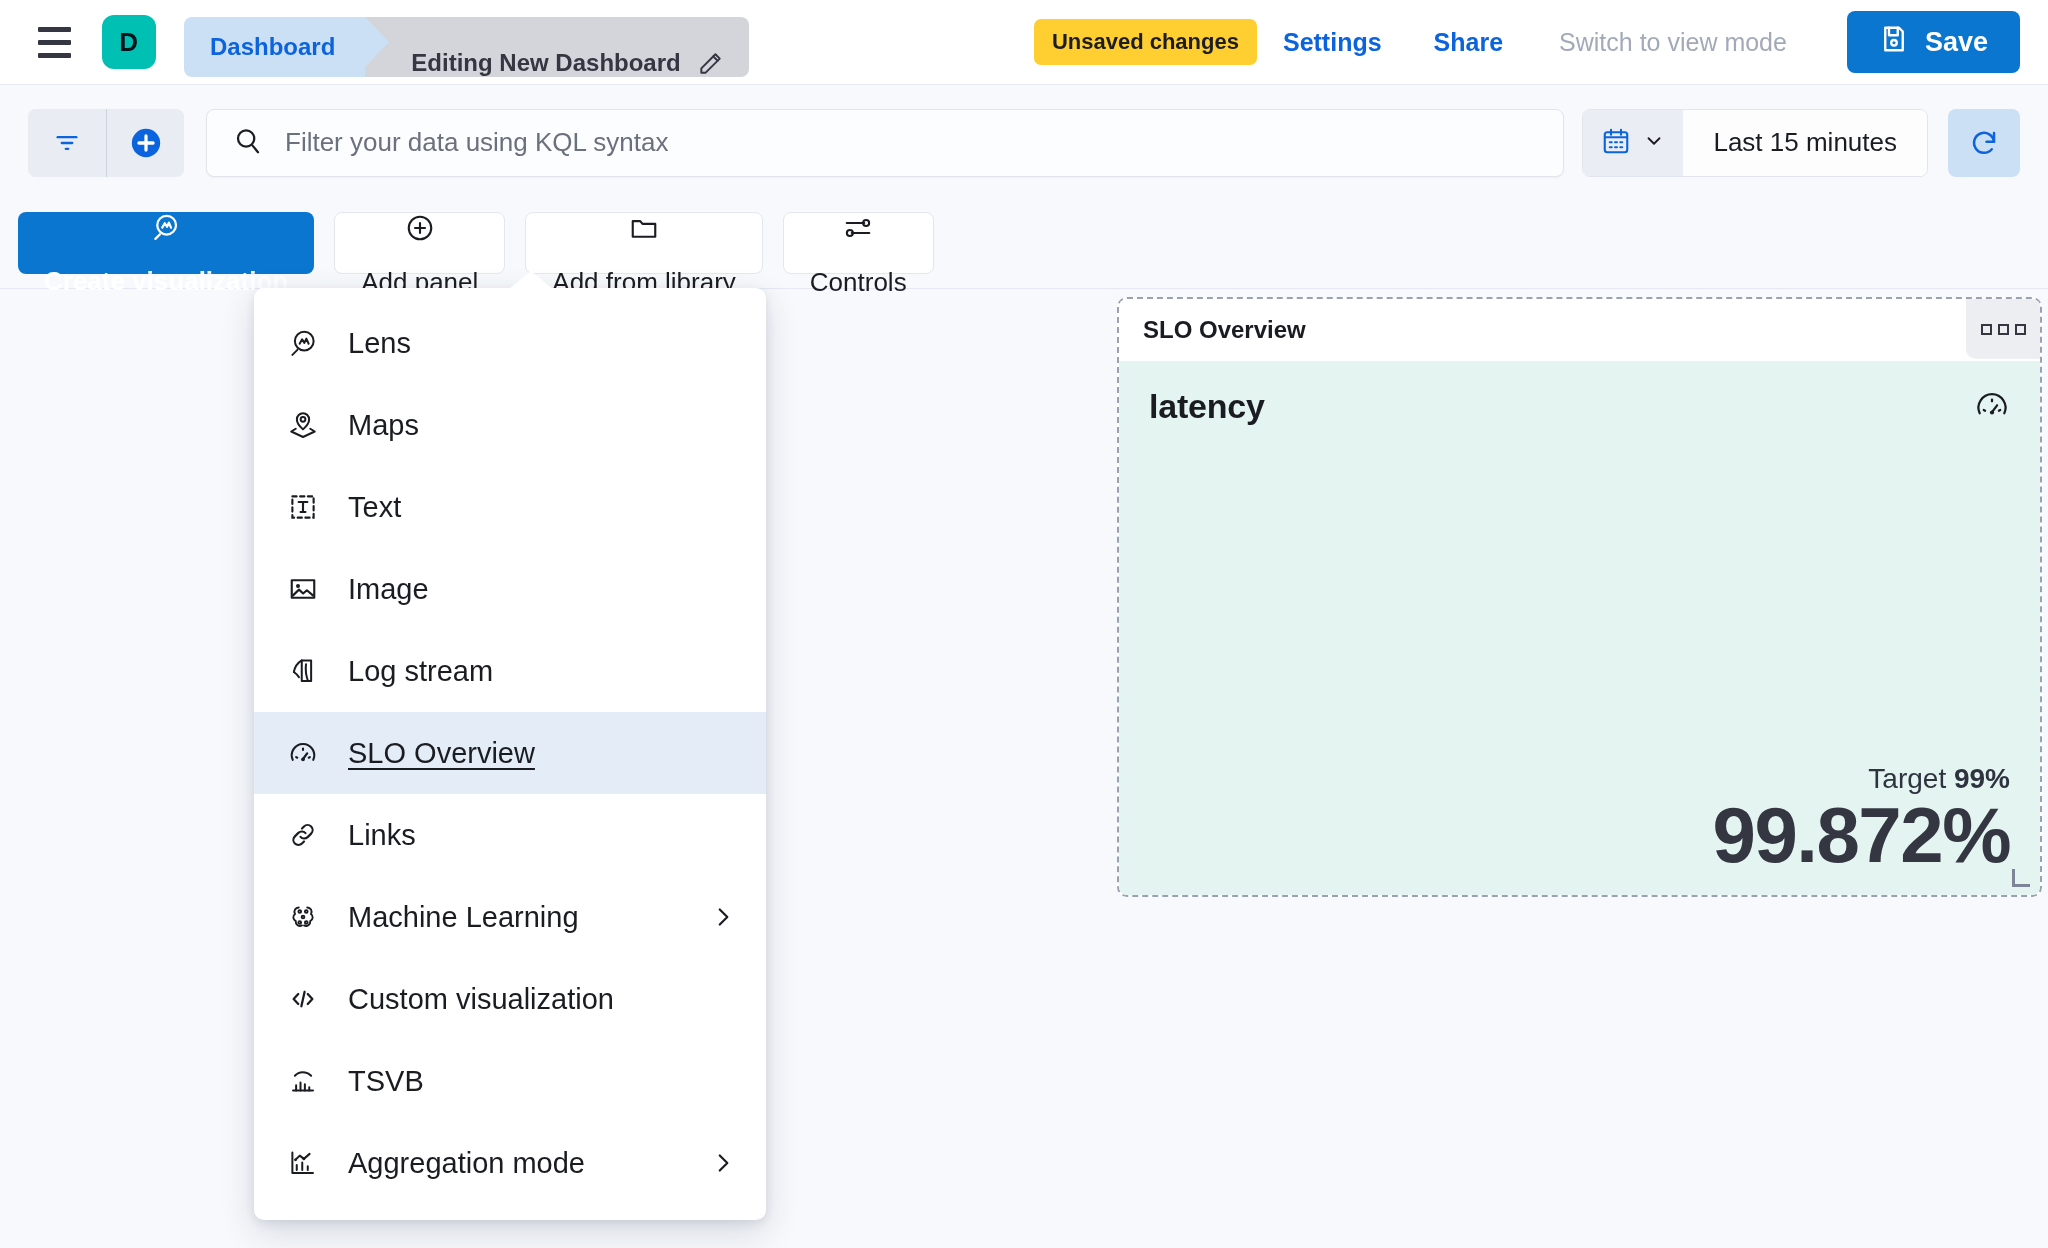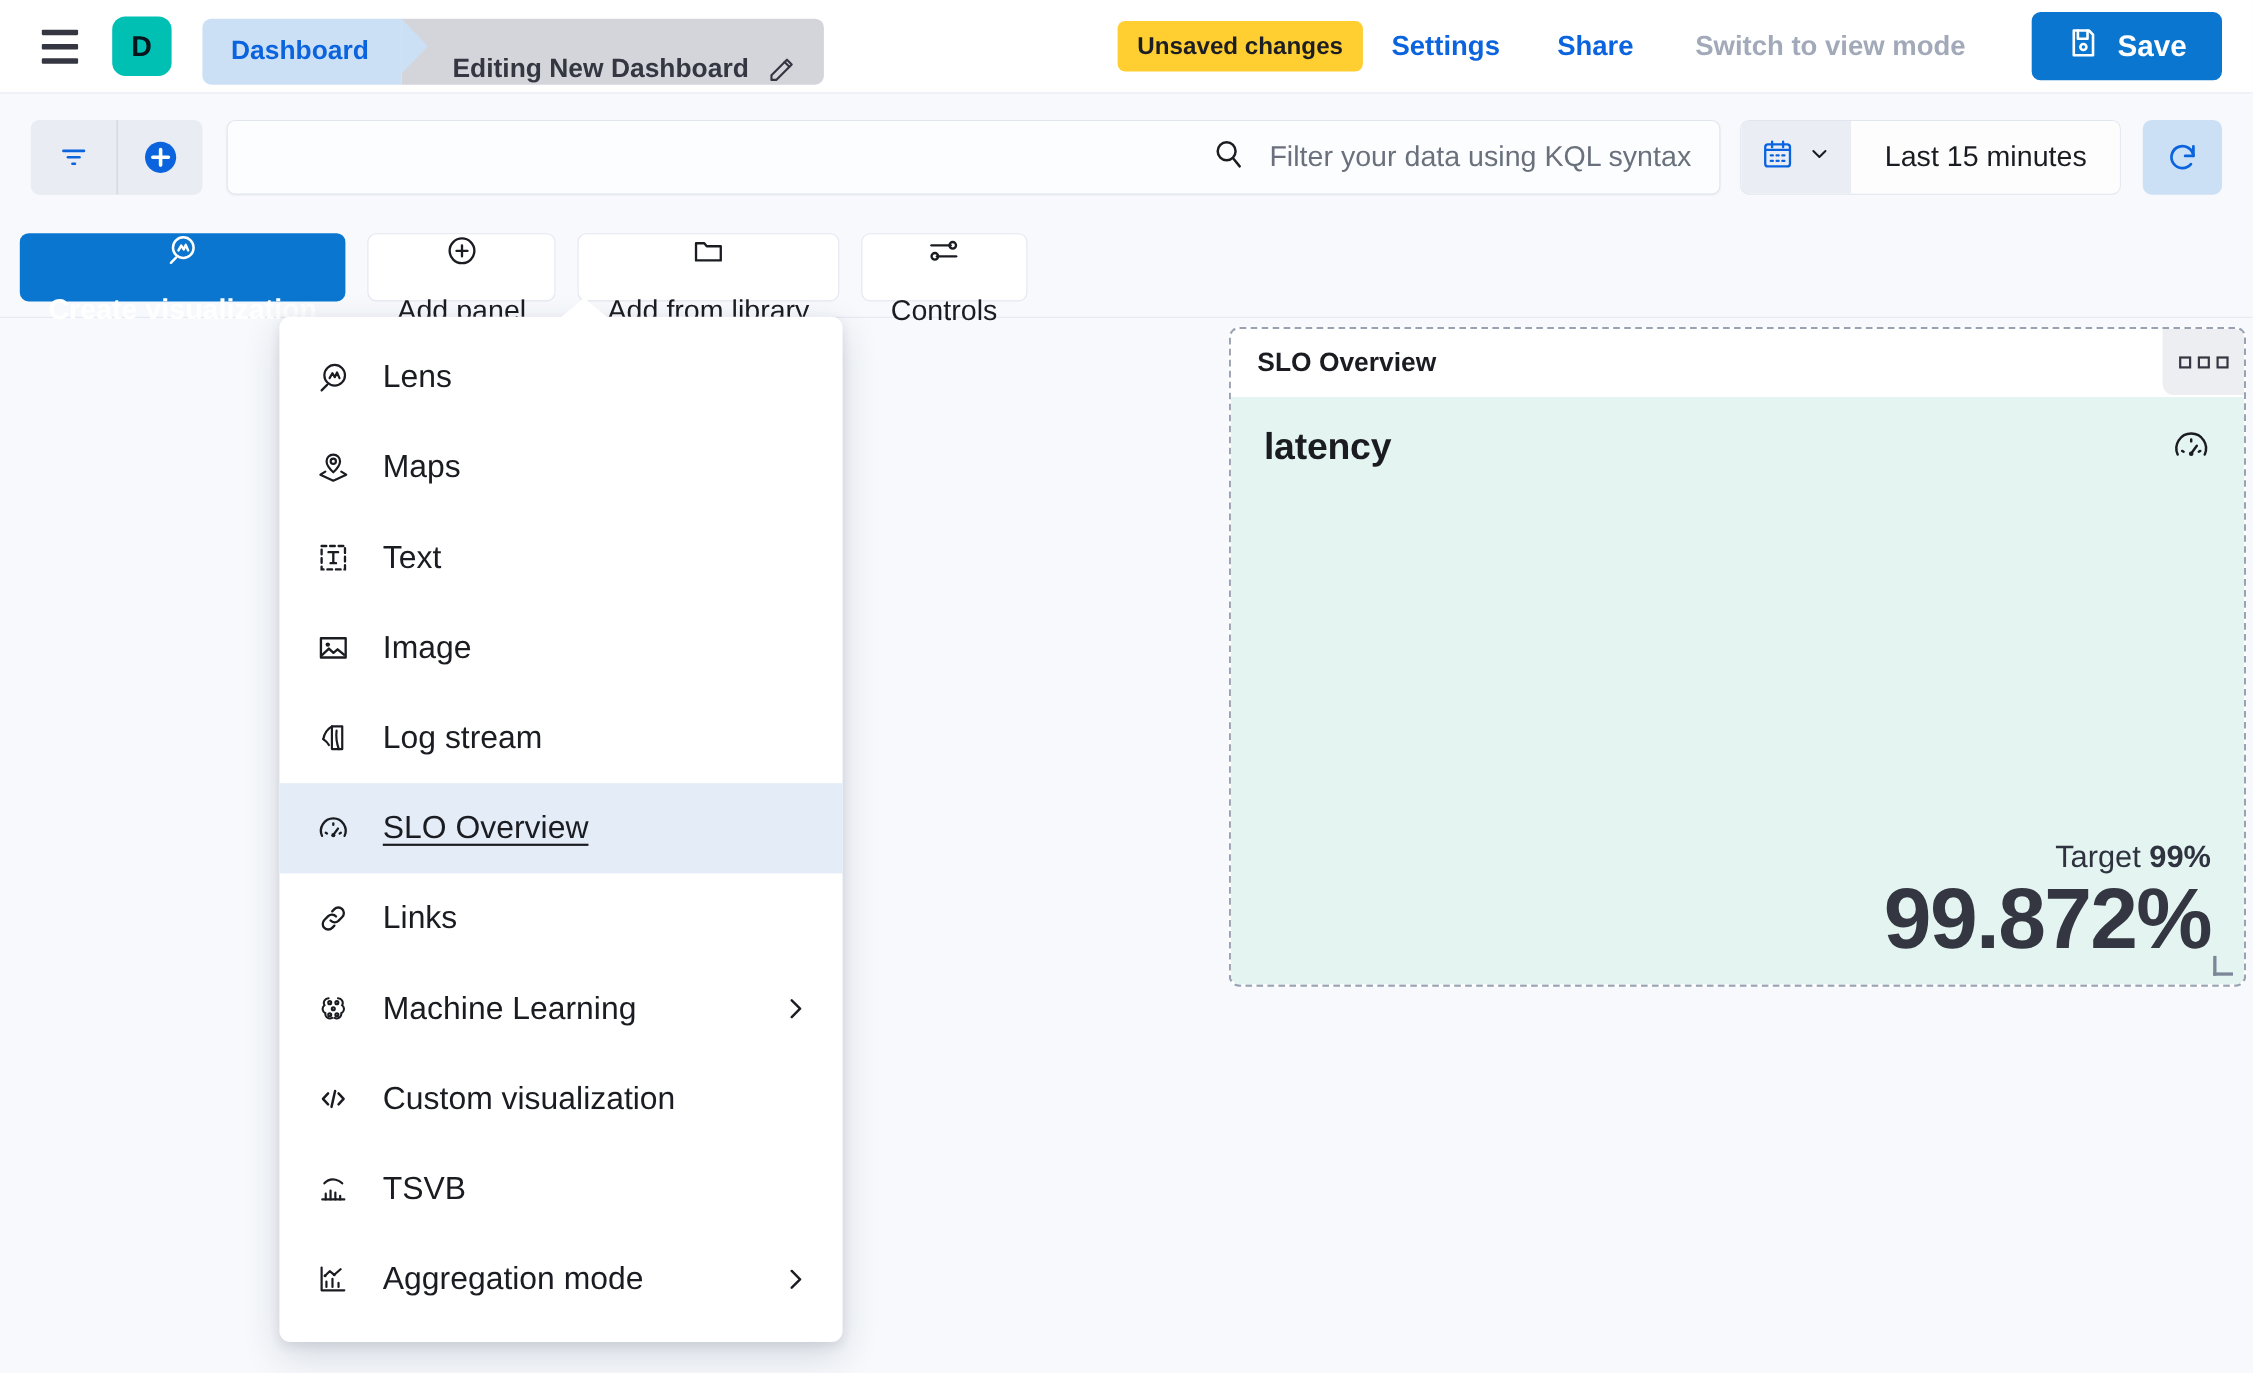--- a/index.html
+++ b/index.html
@@ -136,21 +136,21 @@
   .hdr-link {
     font-size: 25px;
     font-weight: 700;
     color: #0B64DD;
     padding: 0 26px;
     cursor: pointer;
     white-space: nowrap;
   }
   .hdr-link.muted {
     color: #A2AAB9;
-    font-weight: 700;
+    font-weight: 400;
     padding-left: 30px;
   }
   .save-btn {
     margin-left: 34px;
     background: #0B76D0;
     color: #fff;
     border: none;
     border-radius: 8px;
     height: 62px;
     padding: 0 32px;
@@ -201,21 +201,20 @@
     height: 68px;
     background: #FCFDFE;
     border: 1px solid #E0E5EE;
     border-radius: 8px;
     display: flex;
     align-items: center;
     padding: 0 26px;
     gap: 22px;
     box-shadow: 0 1px 2px rgba(20,30,60,.04);
     max-width: 1390px;
-    justify-content: flex-end;
   }
   .search-placeholder {
     font-size: 26px;
     color: #6A717D;
   }
 
   .datepicker {
     margin-left: 18px;
     height: 68px;
     display: flex;

